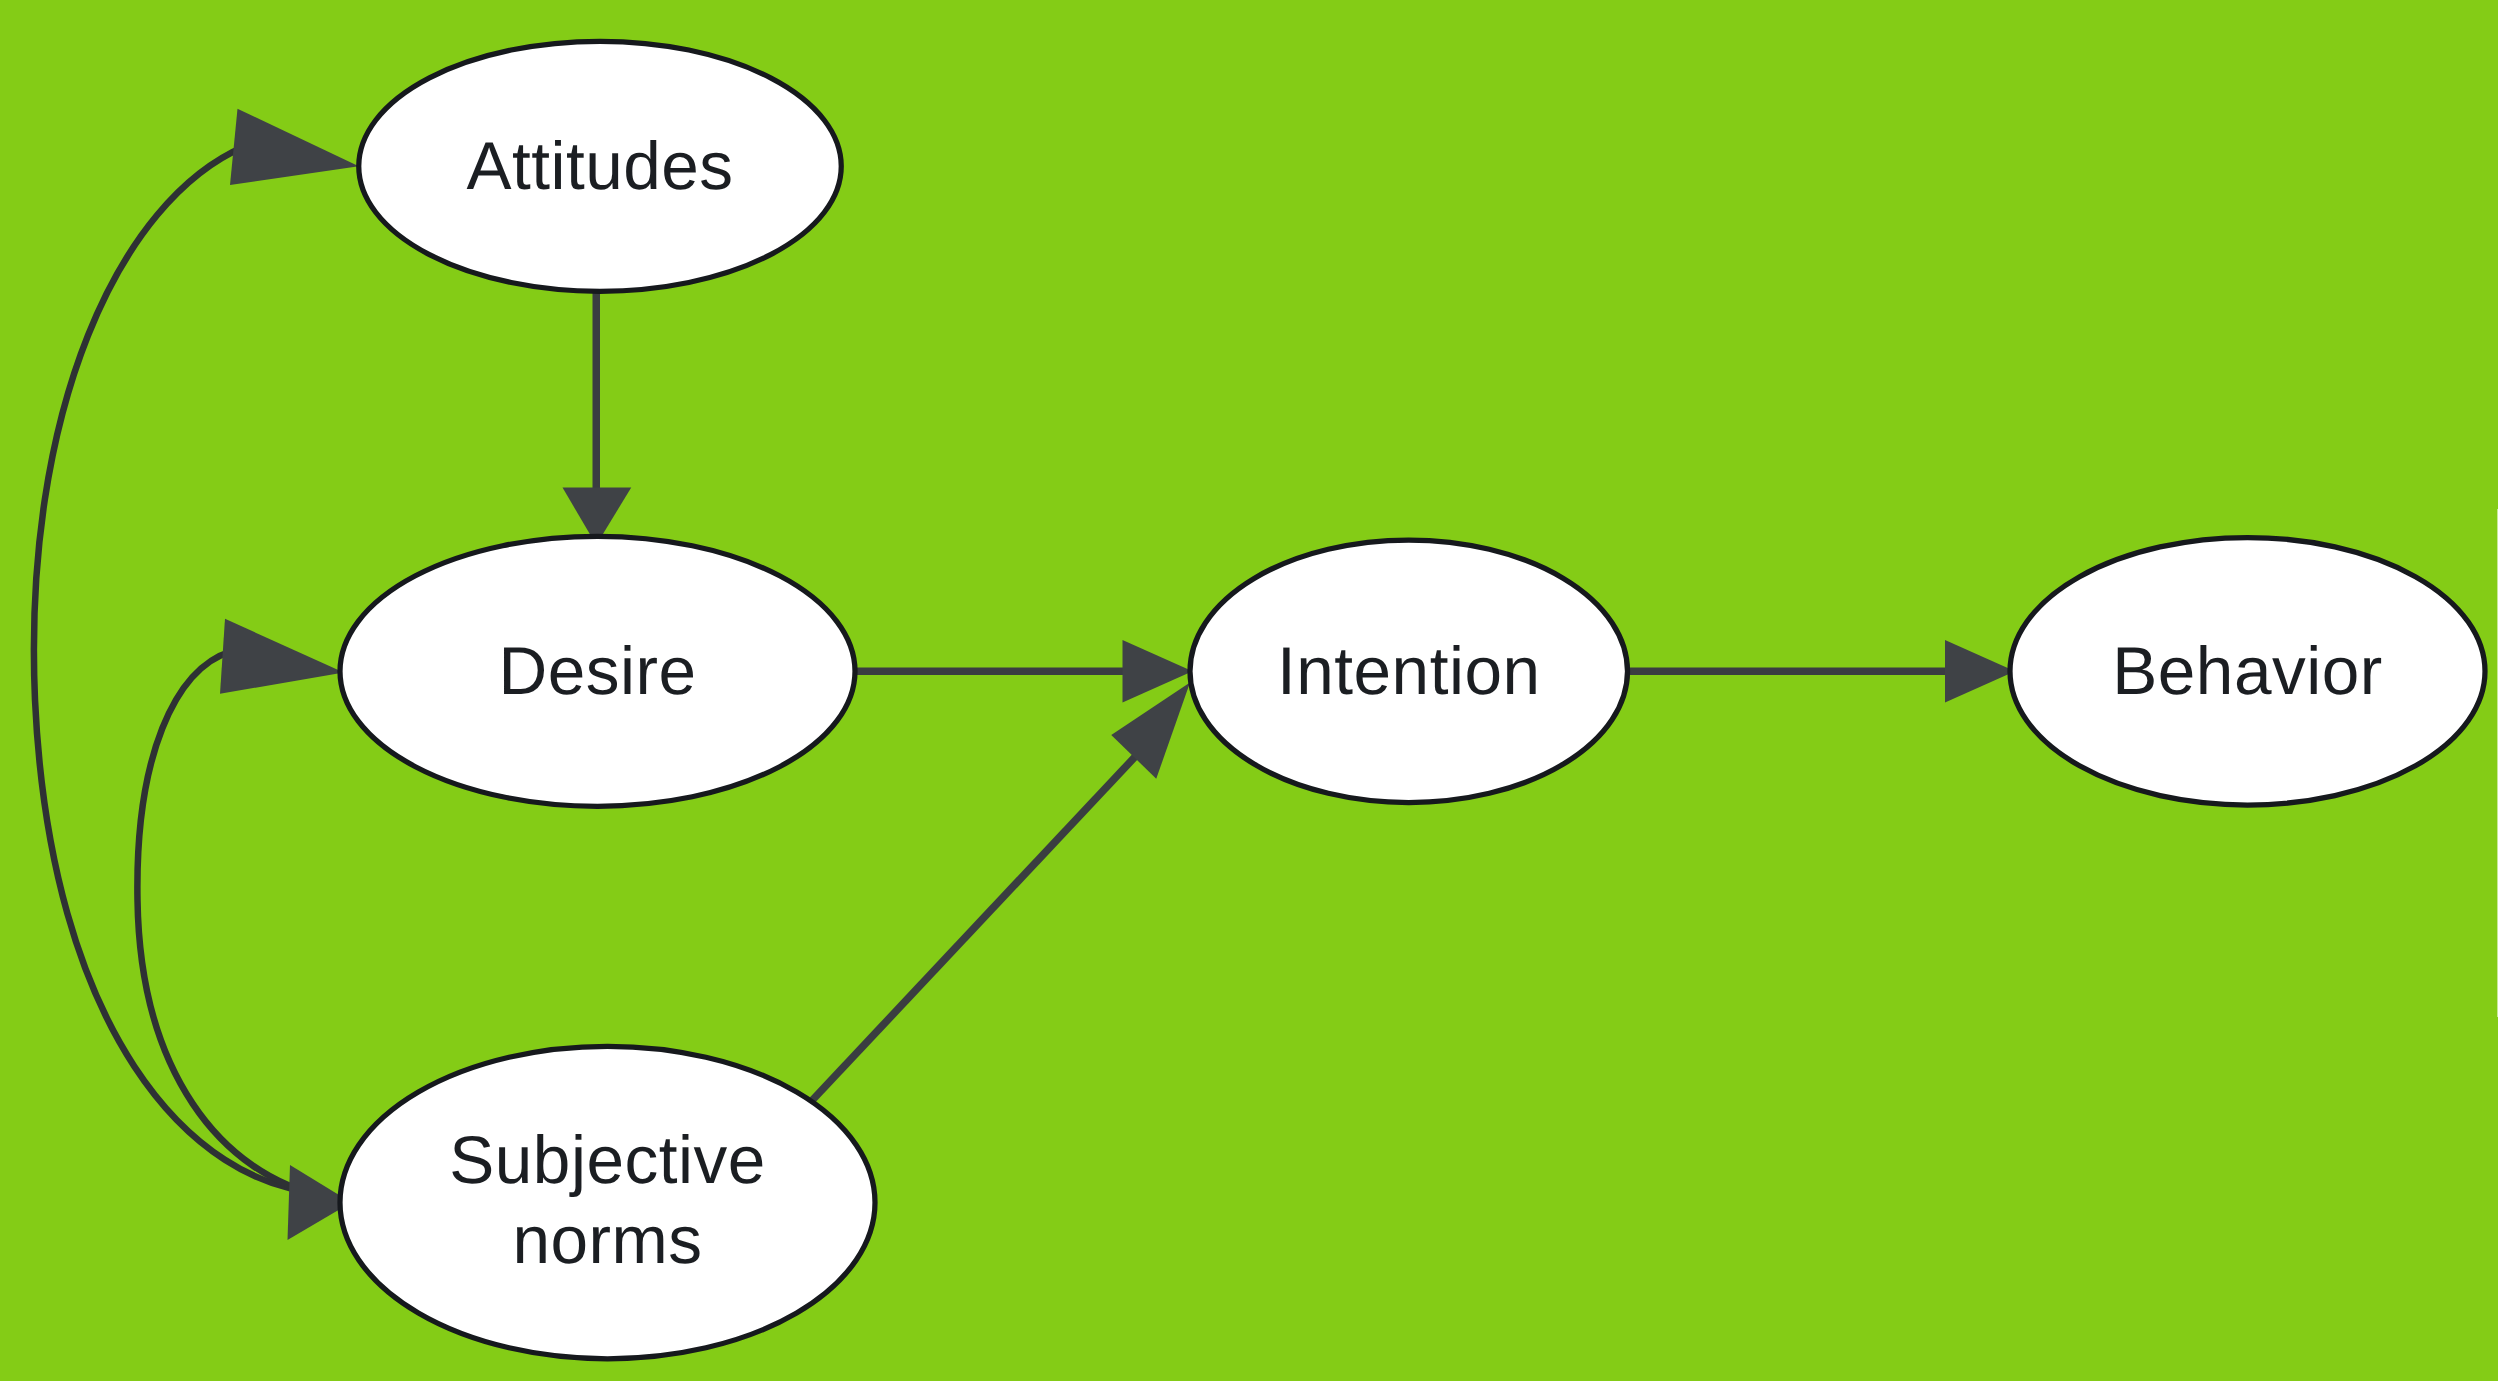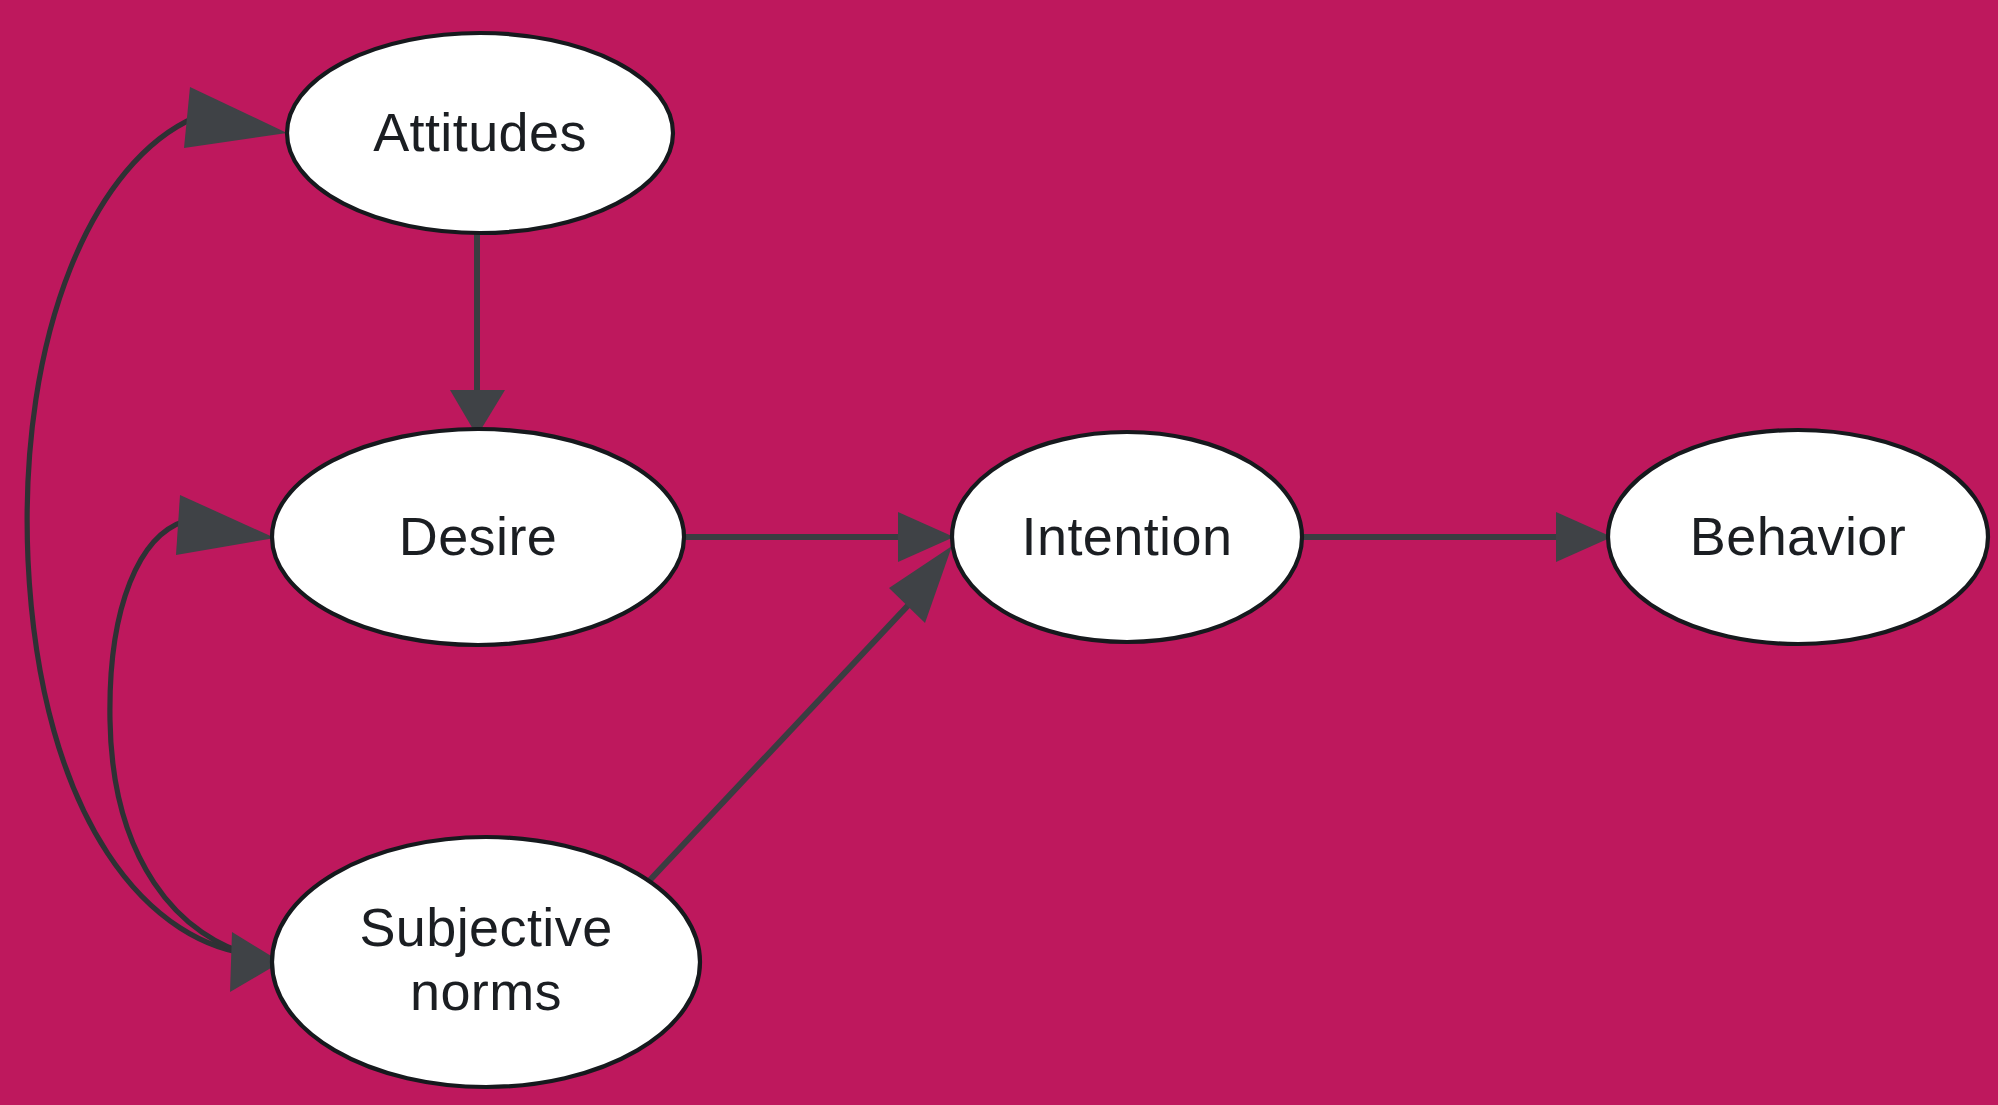--- a/index.html
+++ b/index.html
@@ -10,21 +10,21 @@
   body {
     width: 1998px;
     height: 1105px;
     font-family: "Liberation Sans", sans-serif;
     overflow: hidden;
   }
   #diagram-root {
     position: relative;
     width: 1998px;
     height: 1105px;
-    background: #be185d;
+    background: #84cc16;
   }
   svg#diagram-svg {
     display: block;
     width: 1998px;
     height: 1105px;
   }
   .node-ellipse {
     fill: #ffffff;
     stroke: #16191d;
     stroke-width: 4.2;

